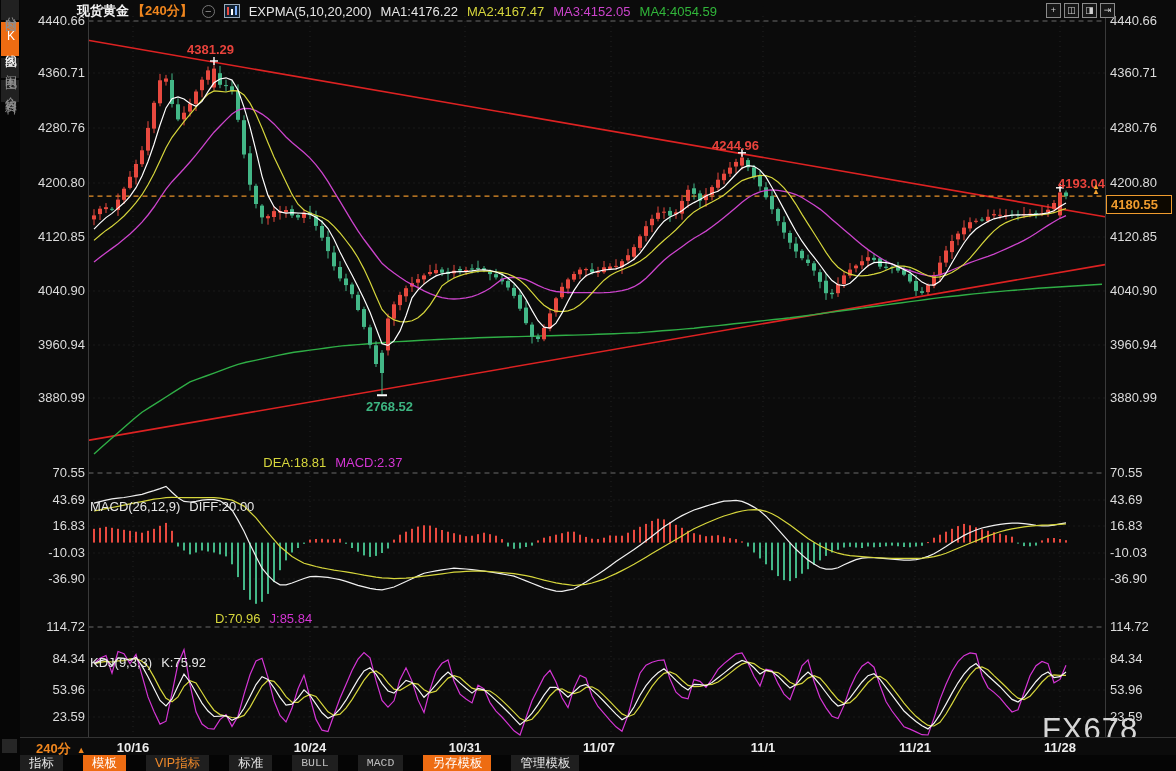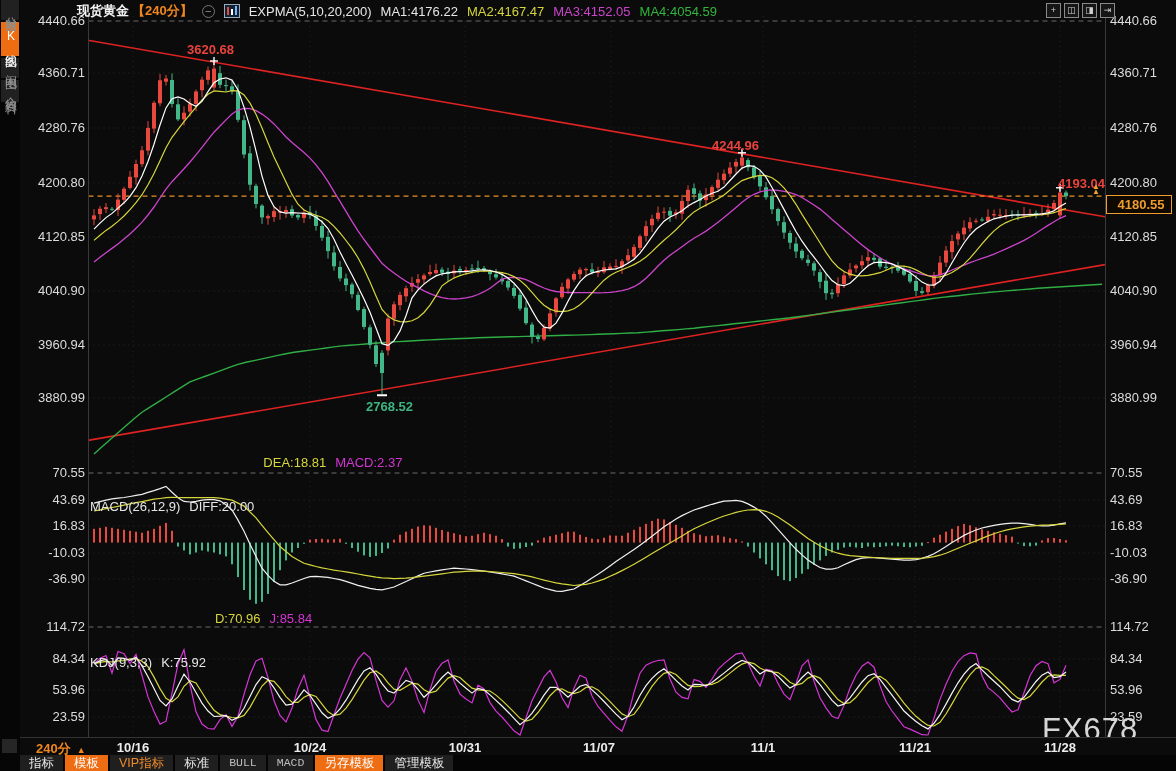--- a/index.html
+++ b/index.html
@@ -30,31 +30,31 @@
   .ylab.l{left:26px;width:59px;text-align:right;}
   .ylab.r{left:1110px;width:64px;text-align:left;}
   
   .indhdr{position:absolute;left:90px;display:flex;gap:9px;font-size:13px;z-index:20;white-space:nowrap;}
   .w{color:#e6e6e6;margin-top:44px;} .y{color:#d6d63c;text-align:center;} .m{color:#d435d4;}
   
   .ann{position:absolute;font-size:13px;font-weight:bold;z-index:18;white-space:nowrap;}
   .ann.red{color:#e8433c;} .ann.grn{color:#3db581;}
   .pricebox{position:absolute;left:1106px;top:195px;width:60px;height:17px;border:1px solid #f09c2e;
             background:#0d0800;color:#f09c2e;font-size:13px;font-weight:bold;line-height:17px;
-            padding-left:4px;z-index:22;text-align:center;}
+            padding-left:4px;z-index:22;}
   .parr{position:absolute;left:1092px;top:184px;color:#f0a030;font-size:8px;line-height:5px;
         text-align:center;z-index:22;}
   
   .axisrow{position:absolute;left:20px;right:0;top:737px;height:18px;background:#0b0b0b;z-index:25;
            border-top:1px solid #333;}
   .period{position:absolute;left:16px;top:2px;color:#f0861e;font-size:13px;font-weight:bold;cursor:pointer;}
   .period .tri{font-size:9px;margin-left:6px;}
   .xdate{position:absolute;top:2px;transform:translateX(-50%);color:#ececec;font-size:13px;font-weight:bold;}
   .toolbar{position:absolute;left:20px;right:0;top:755px;height:16px;background:#050505;display:flex;
-           gap:2px;z-index:26;}
+           gap:20px;z-index:26;}
   .tbtn{height:16px;line-height:16px;padding:0 9px;font-size:12.5px;background:#1f1f1f;color:#e8e8e8;cursor:pointer;}
   .tbtn.orange{background:#ee6c12;color:#fff;}
   .tbtn.orange-text{color:#f08a2a;}
   .tbtn.mono{font-family:"Liberation Mono",monospace;font-size:11.5px;color:#bdbdbd;}
   .corner{position:absolute;left:2px;top:739px;width:15px;height:14px;background:#262626;z-index:31;}
   .wm{position:absolute;left:1042px;top:712px;font-size:31px;color:#d6d6d6;z-index:24;letter-spacing:1px;}
   svg{position:absolute;left:0;top:0;z-index:5;}
 </style>
 </head>
 <body>
@@ -636,21 +636,21 @@
     <span class="m">MACD:2.37</span>
   </div>
 
   <div class="indhdr" style="top:611px;">
     <span class="w">KDJ(9,3,3)</span>
     <span class="w">K:75.92</span>
     <span class="y">D:70.96</span>
     <span class="m">J:85.84</span>
   </div>
 
-  <div class="ann red" style="left:187px;top:42px;">3620.68</div>
+  <div class="ann red" style="left:187px;top:42px;">4381.29</div>
   <div class="ann red" style="left:712px;top:138px;">4244.96</div>
   <div class="ann grn" style="left:366px;top:399px;">2768.52</div>
   <div class="ann red" style="left:1040px;top:176px;width:65px;text-align:right;">4193.04</div>
   <div class="pricebox">4180.55</div>
   <div class="parr">▲<br>▲</div>
 
   <div id="ylabels">
       <div class="ylab l" style="top: 13px;">4440.66</div>
       <div class="ylab r" style="top: 13px;">4440.66</div>
       <div class="ylab l" style="top: 65px;">4360.71</div>

